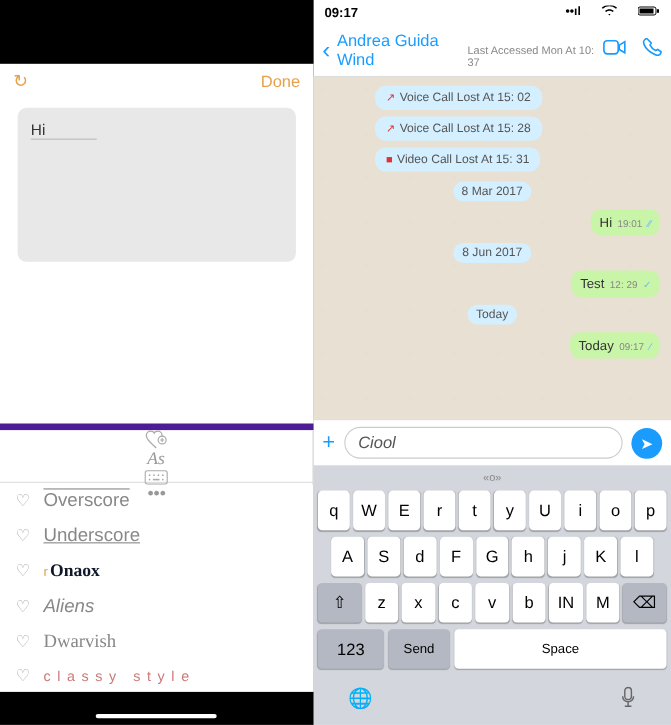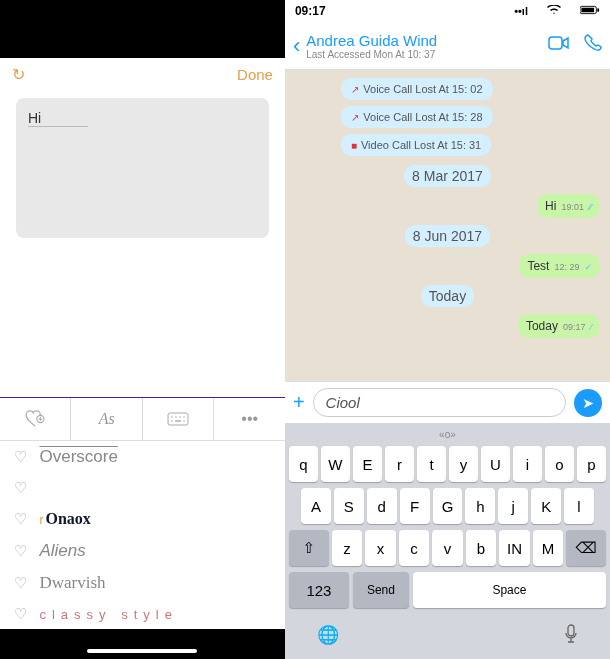--- a/index.html
+++ b/index.html
@@ -5,51 +5,51 @@
     * { margin: 0; padding: 0; box-sizing: border-box; font-family: -apple-system, BlinkMacSystemFont, "Segoe UI", sans-serif; }
     body { width: 610px; height: 659px; display: flex; background: #000; overflow: hidden; }
     .left-panel { width: 305px; height: 659px; background: #fff; display: flex; flex-direction: column; position: relative; }
     .right-panel { width: 348px; height: 659px; background: #fff; display: flex; flex-direction: column; }
     .black-top { height: 58px; background: #000; }
     .left-header { height: 32px; display: flex; justify-content: space-between; align-items: center; padding: 0 12px; color: #e8a04a; font-size: 15px; }
     .refresh { font-size: 16px; }
     .note-box { margin: 8px 16px; background: #e8e8e8; border-radius: 8px; height: 140px; padding: 12px; }
     .note-text { color: #333; font-size: 14px; border-bottom: 1px solid #bbb; width: 60px; }
     .left-spacer { flex: 1; }
-    .toolbar { display: flex; border-top: 1px solid #4c1d95; border-bottom: 1px solid #ddd; height: 44px; }
+    .toolbar { display: flex; border-top: 6px solid #4c1d95; border-bottom: 1px solid #ddd; height: 54px; flex-direction: column; }
     .toolbar-btn { flex: 1; display: flex; justify-content: center; align-items: center; border-right: 1px solid #ddd; color: #999; font-size: 16px; }
     .toolbar-btn:last-child { border-right: none; }
     .font-list { overflow: hidden; }
     .font-item { display: flex; align-items: center; padding: 6px 14px; gap: 12px; }
     .heart { color: #aaa; font-size: 15px; }
     .font-label { font-size: 17px; color: #888; }
     .overscore { text-decoration: overline; }
     .underscore { text-decoration: underline; }
     .onaox { font-family: Georgia, serif; font-size: 16px; color: #0f172a; font-weight: 600; }
     .onaox-prefix { color: #e8a04a; font-size: 12px; margin-right: 2px; }
     .aliens { font-style: italic; }
     .dwarvish { font-family: serif; }
     .classy { letter-spacing: 6px; color: #c77; font-size: 13px; }
     .bottom-bar-left { height: 30px; background: #000; position: relative; }
     .home-indicator { position: absolute; bottom: 6px; left: 50%; transform: translateX(-50%); width: 110px; height: 4px; background: #fff; border-radius: 3px; }
 
     .status-bar { height: 22px; display: flex; justify-content: space-between; align-items: center; padding: 0 10px; font-size: 12px; font-weight: 600; color: #000; }
     .status-icons { display: flex; gap: 19px; align-items: center; font-size: 11px; }
     .chat-header { height: 48px; display: flex; align-items: center; padding: 0 8px; gap: 6px; border-bottom: 1px solid #ddd; }
     .back-arrow { color: #1a9cff; font-size: 22px; font-weight: 300; }
-    .contact-info { flex: 1; display: flex; flex-direction: column; }
+    .contact-info { flex: 1; display: flex; flex-direction: row; align-items: flex-end; }
     .contact-name { color: #1a9cff; font-size: 15px; font-weight: 500; }
     .last-access { color: #888; font-size: 10px; }
     .header-icons { display: flex; gap: 14px; }
     .header-icon { color: #1a9cff; font-size: 18px; }
     .chat-bg { flex: 1; background: #e8e0d3; background-image: radial-gradient(circle at 20% 30%, rgba(0,0,0,0.02) 1px, transparent 1px); background-size: 40px 40px; padding: 8px 6px; display: flex; flex-direction: column; gap: 4px; overflow: hidden; }
     .call-bubble { align-self: center; background: #d4efff; border-radius: 10px; padding: 5px 10px; font-size: 11px; color: #555; display: flex; align-items: center; gap: 4px; margin-bottom: 2px; }
     .call-bubble.left-bubble { align-self: flex-start; margin-left: 50px; }
     .call-icon { color: #d33; font-size: 10px; }
-    .date-bubble { align-self: center; background: #d4efff; border-radius: 10px; padding: 3px 8px; font-size: 14px; color: #555; margin: 3px 0; }
+    .date-bubble { align-self: center; background: #d4efff; border-radius: 10px; padding: 3px 8px; font-size: 11px; color: #555; margin: 3px 0; }
     .msg-out { align-self: flex-end; background: #c9f5a8; border-radius: 10px; padding: 5px 8px; font-size: 12px; color: #333; display: flex; align-items: baseline; gap: 5px; margin-right: 4px; }
     .msg-time { font-size: 9px; color: #888; }
     .checks { color: #6bb8ff; font-size: 9px; }
     .input-bar { display: flex; align-items: center; padding: 6px 8px; gap: 8px; background: #fff; border-top: 1px solid #ddd; }
     .plus { color: #1a9cff; font-size: 20px; }
     .text-input { flex: 1; border: 1px solid #ccc; border-radius: 16px; padding: 5px 12px; font-size: 15px; font-style: italic; color: #555; }
     .send-btn { width: 28px; height: 28px; background: #1a9cff; border-radius: 50%; display: flex; align-items: center; justify-content: center; color: #fff; font-size: 14px; }
     .keyboard { background: #d3d6dc; padding: 4px; }
     .kb-hint { text-align: center; font-size: 10px; color: #888; padding: 2px 0 6px; }
     .kb-row { display: flex; gap: 3px; justify-content: center; margin-bottom: 6px; }
@@ -98,20 +98,21 @@
     </div>
     <div class="toolbar-btn">•••</div>
   </div>
   <div class="font-list">
     <div class="font-item">
       <span class="heart">♡</span>
       <span class="font-label overscore">Overscore</span>
     </div>
     <div class="font-item">
       <span class="heart">♡</span>
+      <span class="font-label underscore">Underscore</span>
     </div>
     <div class="font-item">
       <span class="heart">♡</span>
       <span class="font-label"><span class="onaox-prefix">r</span><span class="onaox">Onaox</span></span>
     </div>
     <div class="font-item">
       <span class="heart">♡</span>
       <span class="font-label aliens">Aliens</span>
     </div>
     <div class="font-item">

